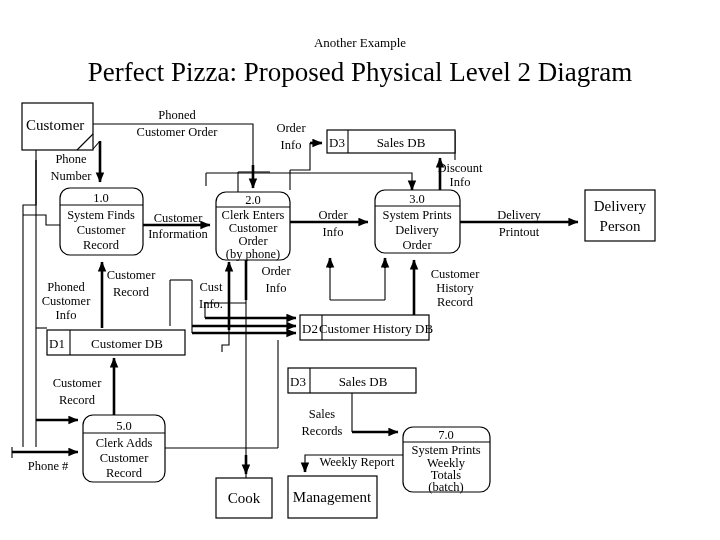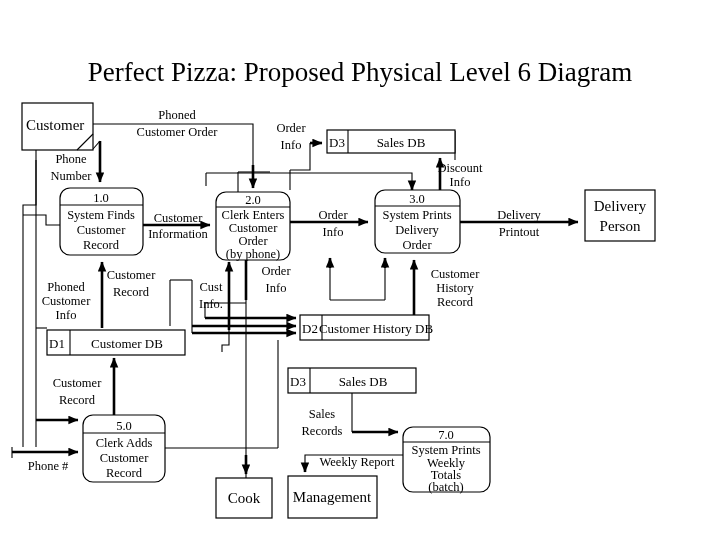--- a/index.html
+++ b/index.html
@@ -19,21 +19,22 @@
   .pr{fill:#fff;stroke:#000;stroke-width:1.2;}
   .ln{stroke:#000;fill:none;}
   .thin{stroke-width:1.1;}
   .thick{stroke-width:2.6;}
 </style>
 </head>
 <body>
 
 <div id="stage">
 
-  <div class="ttl-main">Perfect Pizza: Proposed Physical Level 6 Diagram</div>
+  <div class="ttl-sub">Another Example</div>
+  <div class="ttl-main">Perfect Pizza: Proposed Physical Level 2 Diagram</div>
 
   <svg id="dfd" viewBox="0 0 720 540">
     <defs>
       <marker id="ahT" markerWidth="9" markerHeight="9" refX="7.4" refY="3.1" orient="auto" markerUnits="userSpaceOnUse">
         <path d="M0,0 L7.6,3.1 L0,6.2 z" fill="#000"></path>
       </marker>
       <marker id="ahH" markerWidth="13" markerHeight="13" refX="9.6" refY="4.3" orient="auto" markerUnits="userSpaceOnUse">
         <path d="M0,0 L10,4.3 L0,8.6 z" fill="#000"></path>
       </marker>
     </defs>

